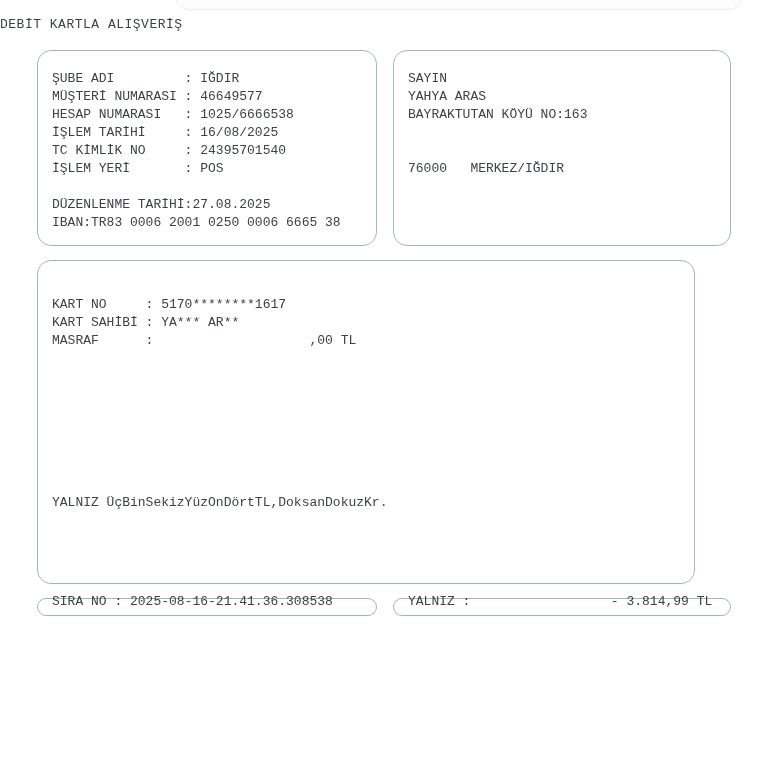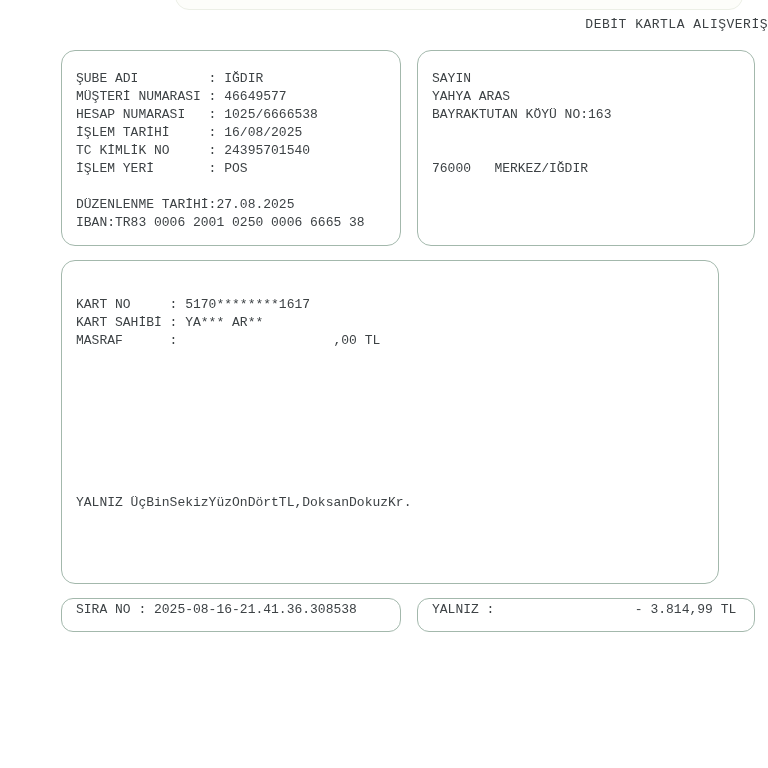--- a/index.html
+++ b/index.html
@@ -24,31 +24,30 @@
     height: 28px;
     border: 1px solid #ecefe6;
     border-radius: 14px;
     background: #fdfdfa;
   }
   .receipt-title {
     position: absolute;
     top: 17px;
     left: 0;
     right: 0;
-    text-align: right;
+    text-align: left;
     white-space: pre;
     letter-spacing: 0.5px;
   }
   .box {
     position: absolute;
     box-sizing: border-box;
     border: 1.5px solid #a3b8ac;
     border-radius: 14px;
     background: #ffffff;
-    margin-left: 24px;
   }
   .lines {
     white-space: pre;
     line-height: 18px;
   }
   #box-branch {
     left: 37px; top: 50px;
     width: 340px; height: 196px;
     padding: 19px 8px 0 14px;
   }
@@ -56,21 +55,21 @@
     left: 393px; top: 50px;
     width: 338px; height: 196px;
     padding: 19px 8px 16px 14px;
   }
   #box-card {
     left: 37px; top: 260px;
     width: 658px; height: 324px;
     padding: 35px 8px 0 14px;
   }
   #box-sira, #box-tutar {
-    height: 34px;
+    height: 18px;
     border-radius: 12px;
     display: flex;
     align-items: center;
     padding: 0 8px 10px 14px;
   }
   #box-sira {
     left: 37px; top: 598px;
     width: 340px;
   }
   #box-tutar {

